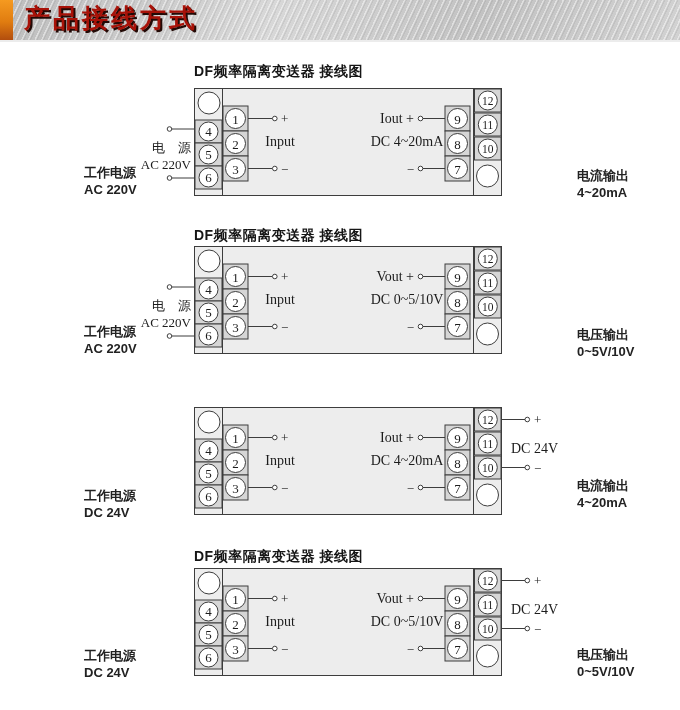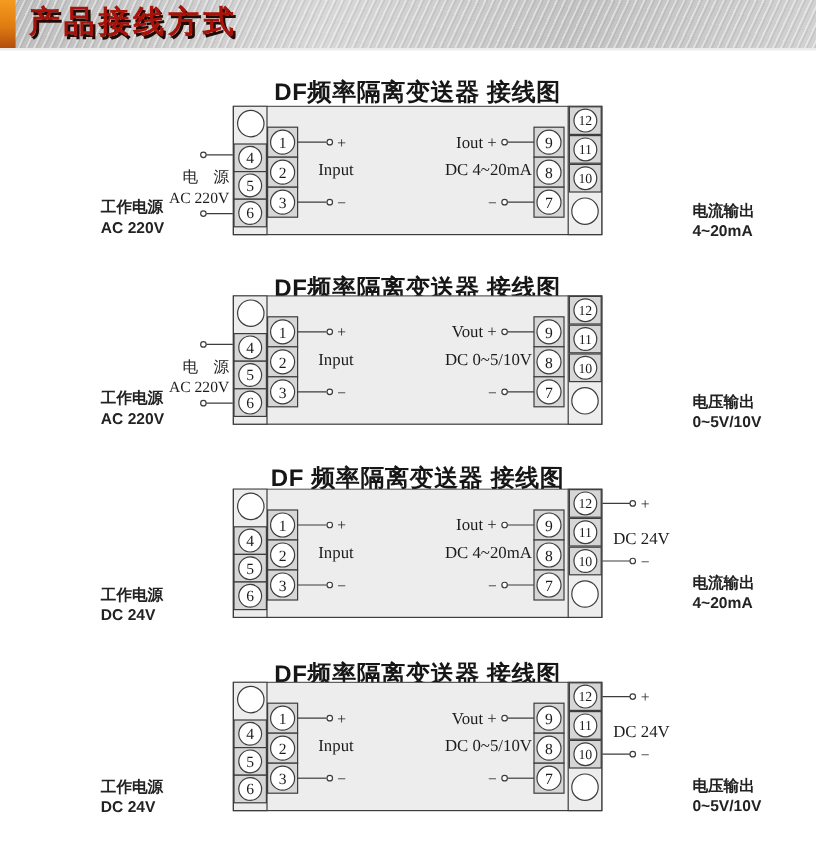--- a/index.html
+++ b/index.html
@@ -12,21 +12,21 @@
           border-bottom:2px solid #ececec;overflow:hidden;}
   .header::before{content:"";position:absolute;inset:0;
           background:repeating-linear-gradient(115deg,
             rgba(255,255,255,.45) 0 1px, rgba(90,90,90,.10) 2px 3px, rgba(255,255,255,0) 3px 6px);}
   .accent{position:absolute;left:0;top:0;width:13px;height:40px;
           background:linear-gradient(180deg,#f59a20 0%,#e07c10 55%,#b24d0e 100%);}
   .htitle{position:absolute;left:24px;top:1px;margin:0;font-size:26px;font-weight:bold;
           color:#a81208;letter-spacing:3px;text-shadow:2px 2px 0 #220a06;white-space:nowrap;}
 
   
-  .dtitle{position:absolute;left:194px;width:308px;text-align:center;font-size:20px;
+  .dtitle{position:absolute;left:194px;width:308px;font-size:14px;
           font-weight:bold;color:#161616;letter-spacing:.5px;white-space:nowrap;}
   .dsvg{position:absolute;left:135px;}
   .cap{position:absolute;font-size:13px;font-weight:bold;color:#222;line-height:17px;white-space:nowrap;margin-top:11px;}
 
   
   svg .bx{fill:#ededed;stroke:#3d3d3d;stroke-width:1;}
   svg .tsq{fill:#d6d6d6;stroke:#3d3d3d;stroke-width:1;}
   svg .tc{fill:#ffffff;stroke:#3d3d3d;stroke-width:1;}
   svg .hole{fill:#ffffff;stroke:#3d3d3d;stroke-width:1;}
   svg .node{fill:#ffffff;stroke:#3d3d3d;stroke-width:1;}
@@ -235,21 +235,20 @@
   </svg>
   <div class="cap" style="left:84px;top:312px">
     <div>工作电源</div>
     <div>AC 220V</div>
   </div>
   <div class="cap" style="left:577px;top:315px">
     <div>电压输出</div>
     <div>0~5V/10V</div>
   </div>
 
-  <div class="dtitle" style="top:385px">DF 频率隔离变送器 接线图</div>
   <svg class="dsvg" style="top:407px" width="430" height="112" viewBox="0 0 430 112">
     <rect class="bx" x="59.5" y="0.5" width="307" height="107"></rect>
     <rect class="bx" x="59.5" y="0.5" width="28" height="107"></rect>
     <rect class="bx" x="338.5" y="0.5" width="28" height="107"></rect>
     <circle class="hole" cx="74" cy="15" r="11"></circle>
     <circle class="hole" cx="352.5" cy="88" r="11"></circle>
     <g>
         <rect class="tsq" x="60" y="32" width="27" height="23"></rect>
         <circle class="tc" cx="73.5" cy="43.5" r="9.5"></circle>
         <text class="num" x="73.5" y="48">4</text>

